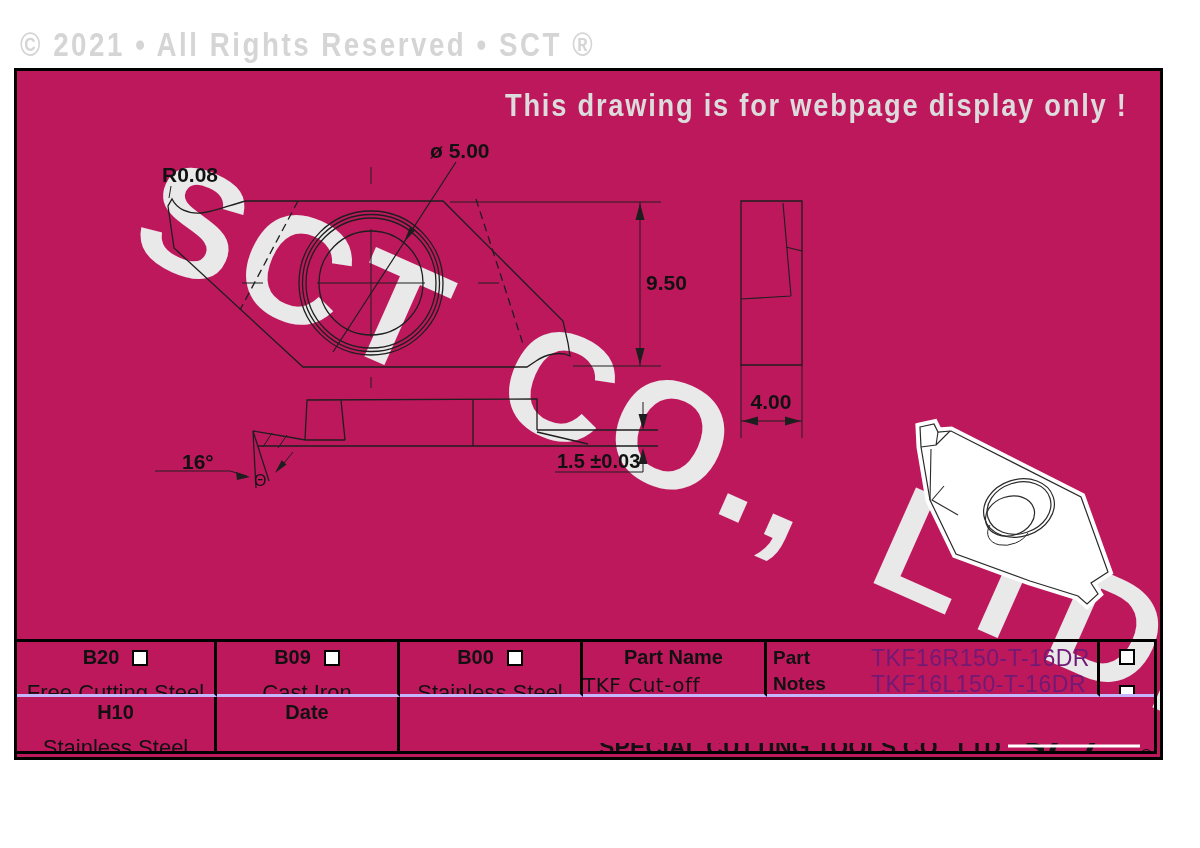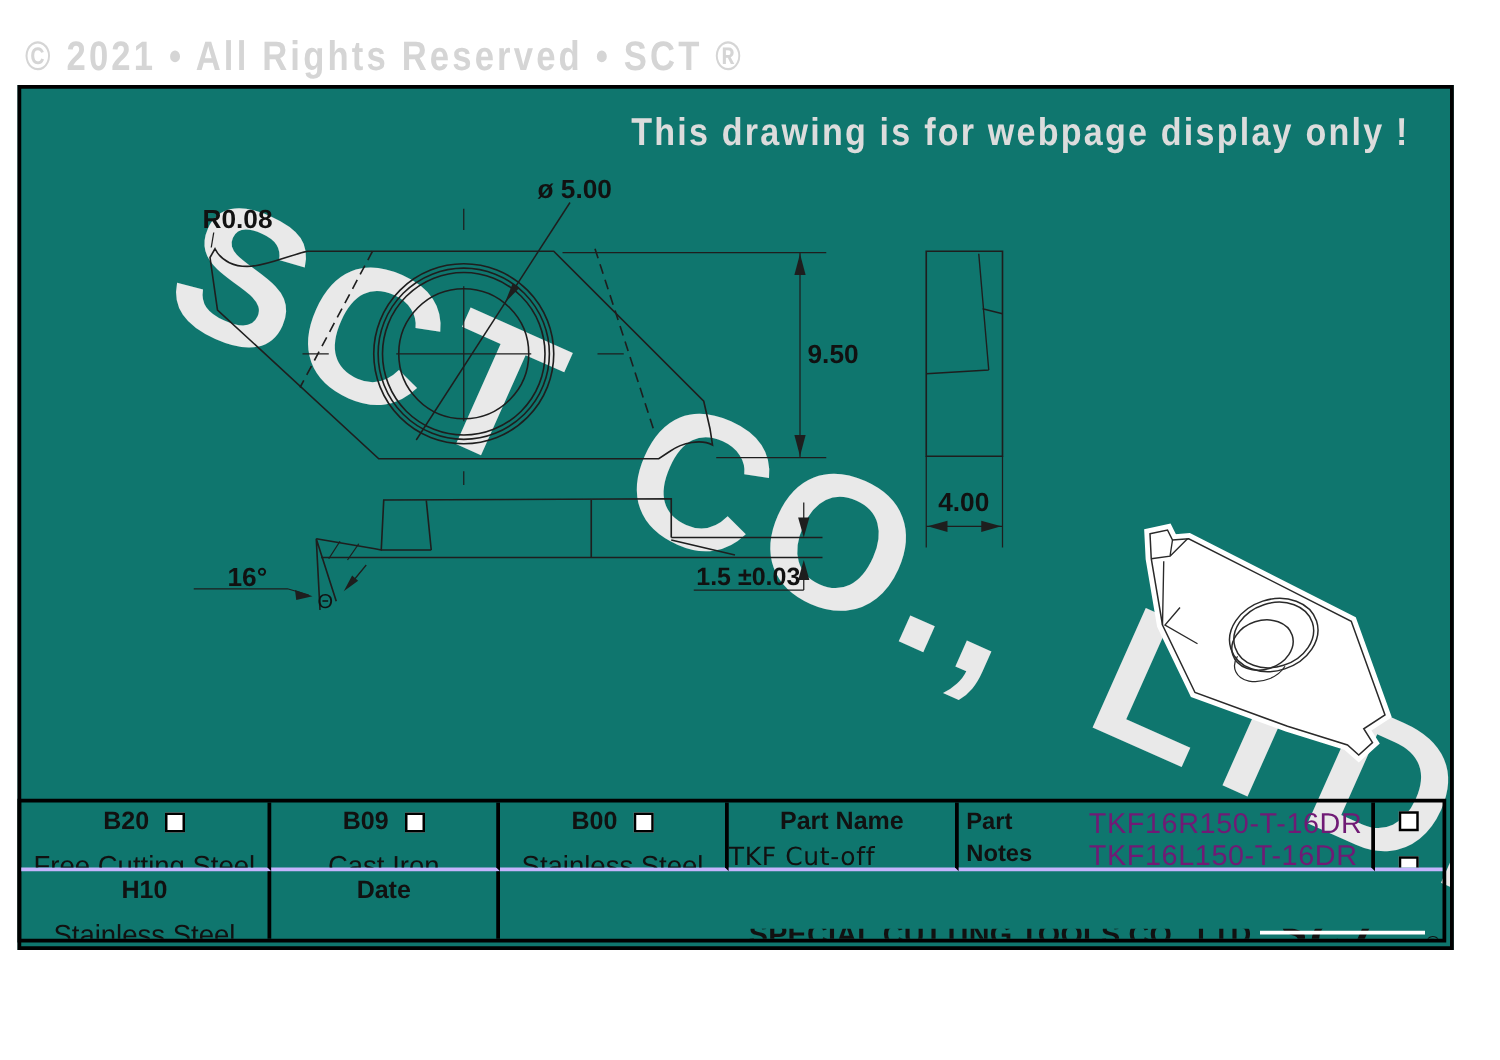--- a/index.html
+++ b/index.html
@@ -8,21 +8,21 @@
     font-family:"Liberation Sans", sans-serif;overflow:hidden;color:#111;
   }
   
   .copyright{
     position:absolute;left:20px;top:26px;font-size:33px;font-weight:bold;
     color:#d5d5d5;letter-spacing:3px;white-space:nowrap;
     transform:scaleX(.84);transform-origin:0 0;
   }
   .frame{
     position:absolute;left:14px;top:68px;width:1143px;height:686px;
-    border:3px solid #000;overflow:hidden;background:#0f766e;
+    border:3px solid #000;overflow:hidden;background:#be185d;
   }
   .notice{
     position:absolute;left:488px;top:17px;font-size:31px;font-weight:bold;
     color:#dcdcdc;letter-spacing:2px;white-space:nowrap;
     transform:scaleX(.88);transform-origin:0 0;
   }
   .brandmark{
     position:absolute;left:105px;top:55px;font-size:152px;font-weight:bold;
     color:#e9e9e9;letter-spacing:7px;word-spacing:22px;white-space:nowrap;
     transform:rotate(24deg);transform-origin:30px 140px;line-height:1.1;

